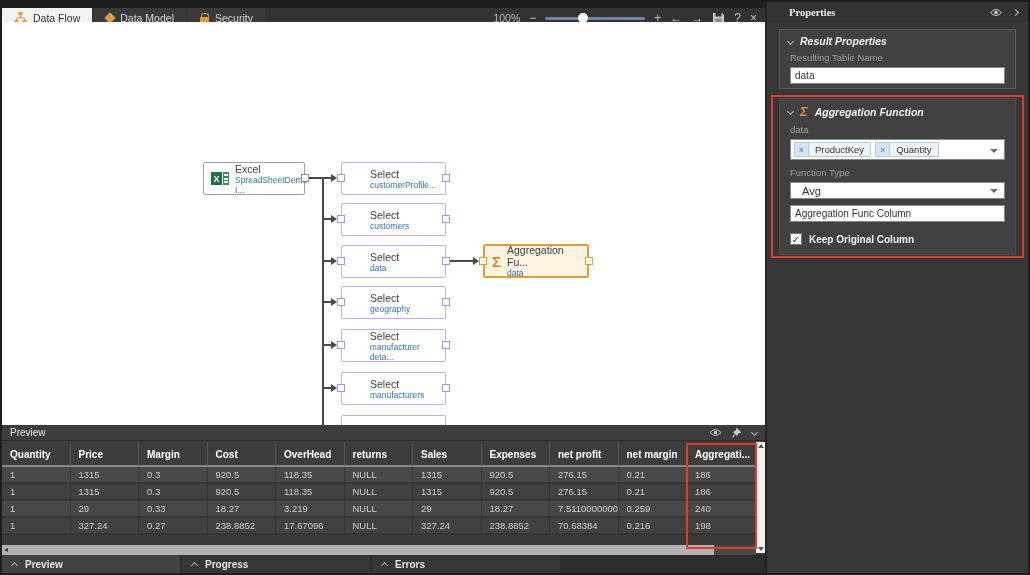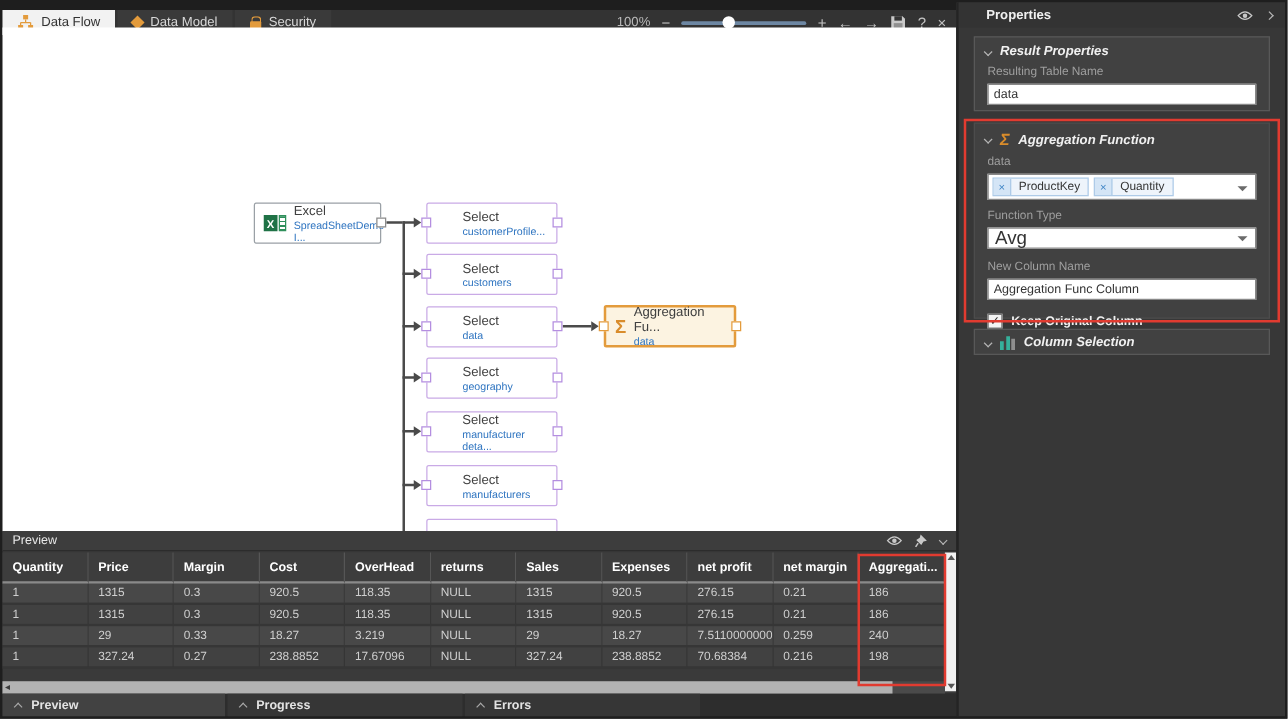--- a/index.html
+++ b/index.html
@@ -67,32 +67,32 @@
   .redbox { position:absolute; border:2px solid #e13b30; pointer-events:none; z-index:5; }
 
   
   .btabs { position:absolute; left:2px; top:555px; width:763px; height:18px; background:#2d2d2d; display:flex; }
   .btab { width:178px; margin-right:2px; background:#363636; display:flex; align-items:center; gap:8px; padding-left:10px; color:#e3e3e3; font-size:10px; font-weight:bold; cursor:pointer; }
   .btab.active { background:#424242; }
   .btab .chev { border-color:#a9a9a9; }
 
   
   .props { position:absolute; right:2px; top:2px; width:263px; bottom:2px; background:#373737; border-left:2px solid #242424; }
-  .propstitle { height:20px; background:#333; display:flex; align-items:center; padding:0 10px 0 22px; color:#f0f0f0; font-size:10.5px; font-weight:bold; }
+  .propstitle { height:20px; background:#333; display:flex; align-items:center; padding:0 10px 0 22px; color:#f0f0f0; font-size:10.5px; font-weight:bold;font-family:Liberation Serif, serif; }
   .propsticons { margin-left:auto; display:flex; align-items:center; gap:10px; }
   .card { position:absolute; left:12px; right:12px; background:#414141; border:1px solid #585858; }
   .sechead { display:flex; align-items:center; gap:7px; padding:5px 8px 2px 8px; color:#f0f0f0; font-size:10.5px; font-weight:bold;font-style:italic; }
   .lbl { color:#9f9f9f; font-size:9.5px; padding:3px 10px 2px 10px; }
   .tinput { display:block; margin:2px 10px 8px 10px; width:calc(100% - 20px); height:17px; background:#fff; border:1px solid #888; color:#333; font-size:10px; font-family:"Liberation Sans",sans-serif; padding:0 4px; }
   .mselect { position:relative; margin:2px 10px 4px 10px; height:21px; background:#fff; border:1px solid #888; display:flex; align-items:center; gap:4px; padding:0 3px; }
   .chip { display:flex; align-items:center; height:15px; background:#eef4fb; border:1px solid #aecbe8; font-size:9.5px; color:#333; }
   .chip .x { width:14px; height:100%; background:#d4e5f6; color:#3b82c4; display:flex; align-items:center; justify-content:center; font-size:9px; border-right:1px solid #aecbe8; cursor:pointer; }
   .chip .clabel { padding:0 6px; }
   .caret { position:absolute; right:6px; top:9px; width:0; height:0; border-left:4px solid transparent; border-right:4px solid transparent; border-top:4px solid #6b6b6b; }
-  .dropdown { position:relative; margin:2px 10px 6px 10px; height:17px; background:#fff; border:1px solid #888; font-size:15px; color:#333; line-height:16px; padding:0 5px; }
+  .dropdown { position:relative; margin:2px 10px 6px 10px; height:17px; background:#fff; border:1px solid #888; font-size:11px; color:#333; line-height:16px; padding:0 11px; }
   .dropdown .caret { top:6px; }
   .checkrow { display:flex; align-items:center; gap:7px; padding:3px 10px 8px 10px; }
   .checkbox { width:12px; height:12px; background:#f4f4f4; border:1px solid #777; color:#333; font-size:10px; line-height:11px; text-align:center; cursor:pointer; }
   .checklabel { color:#f0f0f0; font-size:10px; font-weight:bold; }
   .colselico { display:flex; align-items:flex-end; gap:1.5px; height:12px; }
   .colselico i { display:block; width:3px; background:#35b09b; }
 </style>
 </head>
 <body>
 
@@ -391,34 +391,22 @@
           <span class="x">×</span>
           <span class="clabel">Quantity</span>
         </span>
         <span class="caret"></span>
       </div>
       <div class="lbl">Function Type</div>
       <div class="dropdown">
         <span>Avg</span>
         <span class="caret"></span>
       </div>
-      <div class="lbl">New Column Name</div>
       <input class="tinput" value="Aggregation Func Column" style="">
       <div class="checkrow">
         <span class="checkbox">✓</span>
         <span class="checklabel">Keep Original Column</span>
       </div>
     </div>
 
-    <div class="card" style="top:261px;height:21px;">
-      <div class="sechead" style="padding-top:4px;">
-        <span class="chev down"></span>
-        <span class="colselico">
-            <i style="height:7px;"></i>
-            <i style="height:11px;"></i>
-            <i style="height:9px;background:#8f8f8f;"></i>
-          </span>
-        <span>Column Selection</span>
-      </div>
-    </div>
   </div>
 
 </div>
 
 </body></html>

